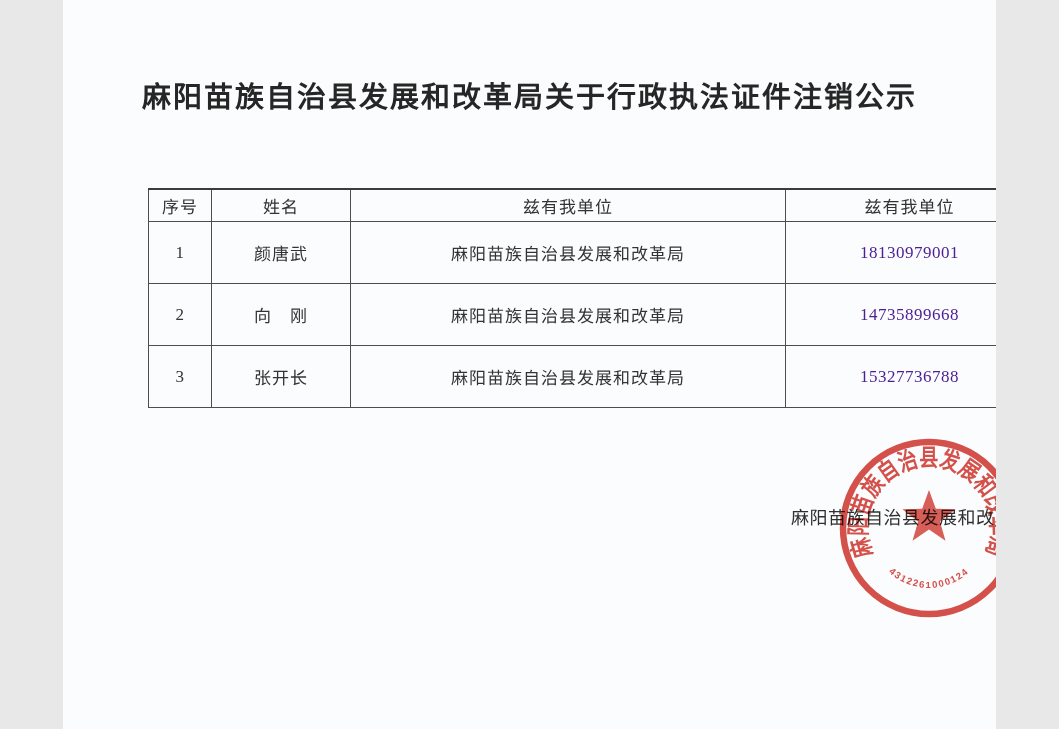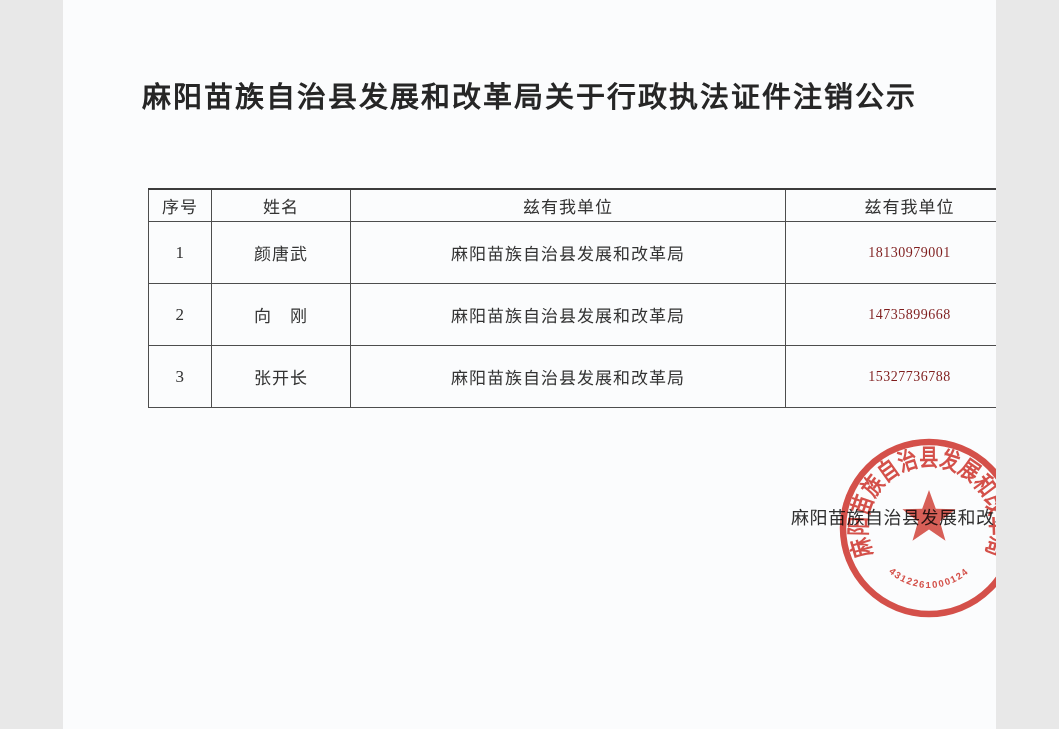--- a/index.html
+++ b/index.html
@@ -58,21 +58,21 @@
     font-weight: normal;
     padding: 0;
     letter-spacing: 1px;
   }
   .cert-table thead th { height: 31px; border-top: 2px solid #3c3c3c; }
   .cert-table tbody td { height: 61px; font-family: Liberation Mono, monospace; }
   .cert-table td.num, .cert-table td.cert-no {
     font-family: "Liberation Serif", "DejaVu Serif", serif;
     letter-spacing: 0.5px;
   }
-  .cert-table td.cert-no { font-size: 14px; color: #7f1d1d; }
+  .cert-table td.cert-no { font-size: 17px; color: #4c1d95; }
   .closing {
     position: absolute;
     top: 417px; left: 85px;
     margin: 0;
     font-size: 17.5px;
     letter-spacing: 1px;
     color: #3a3a3a;
   }
   .sig-org {
     position: absolute;

